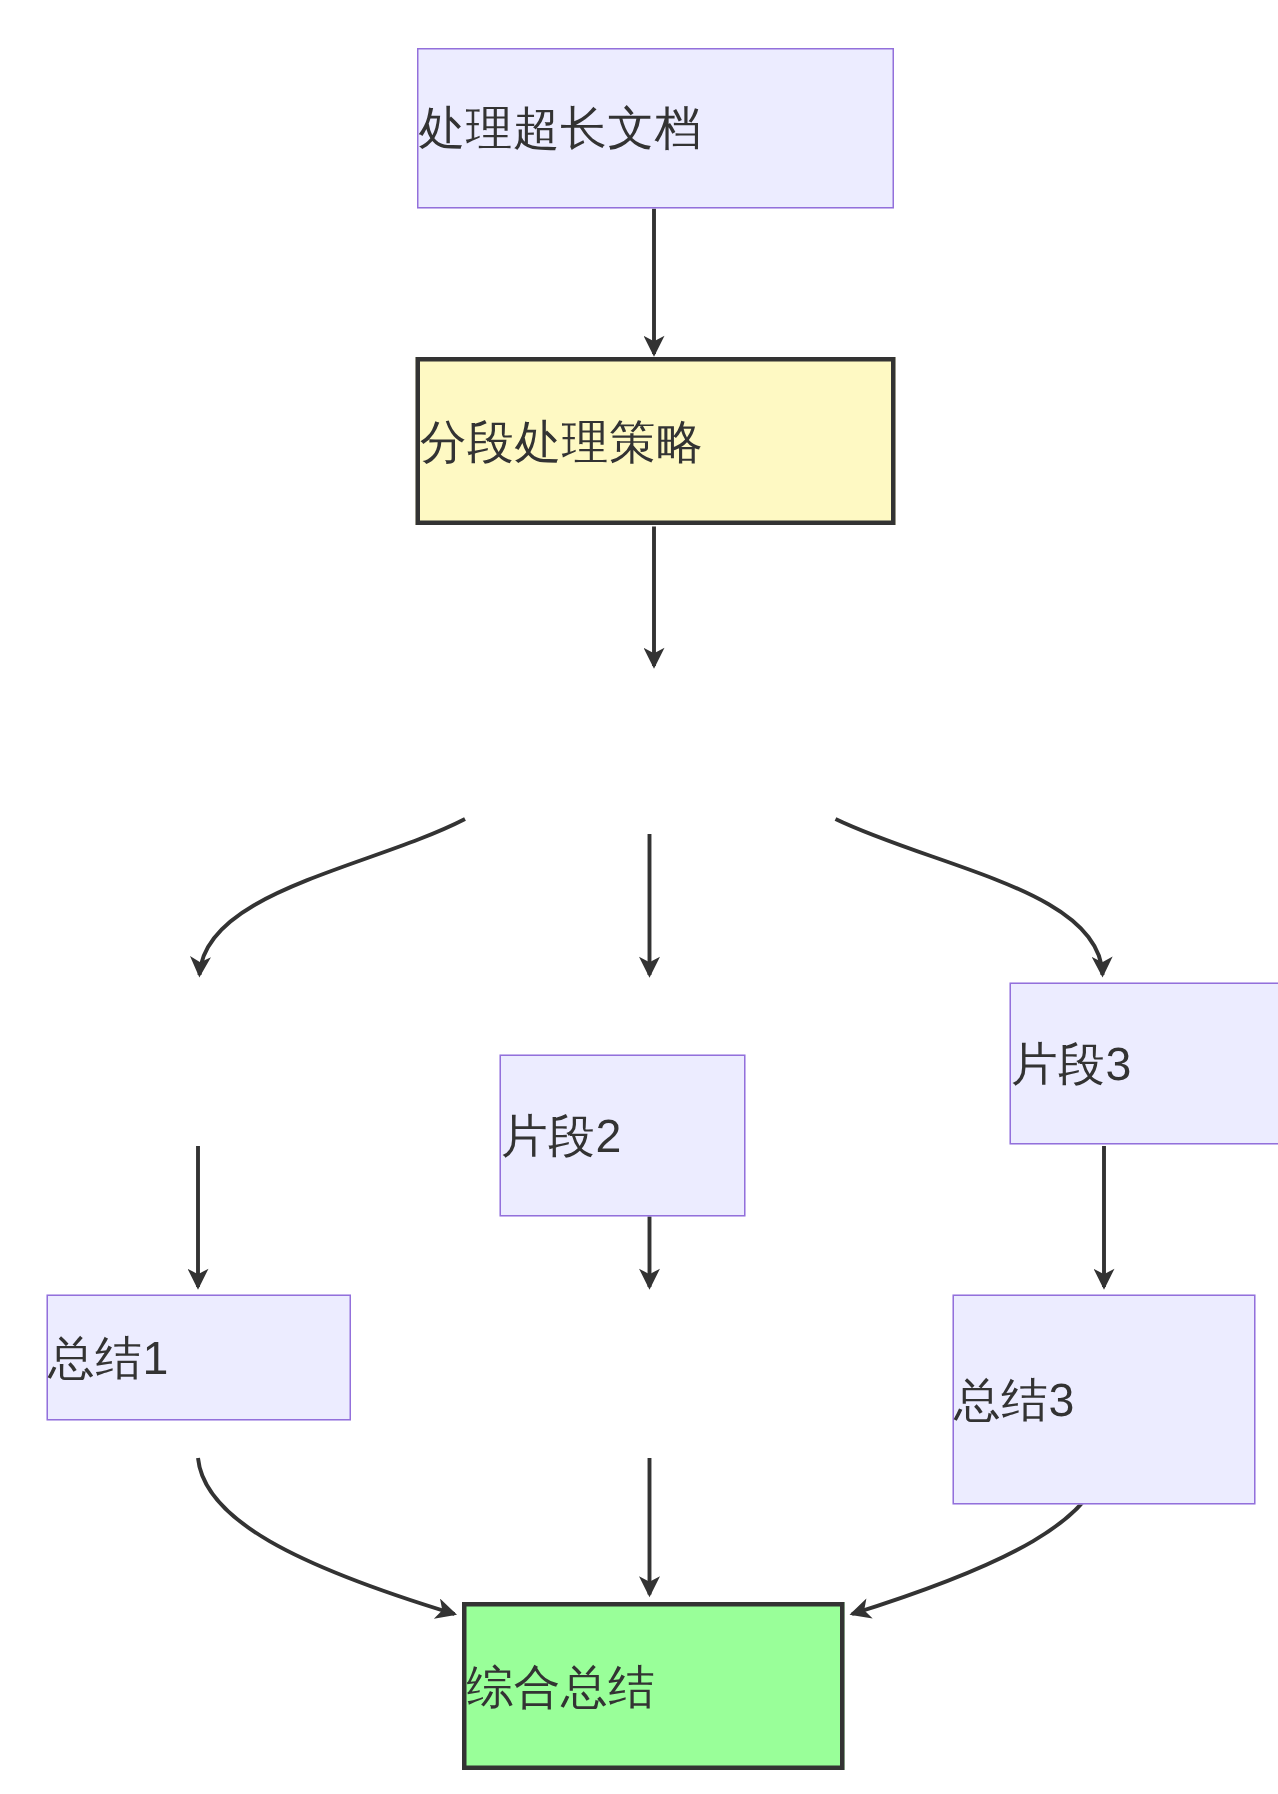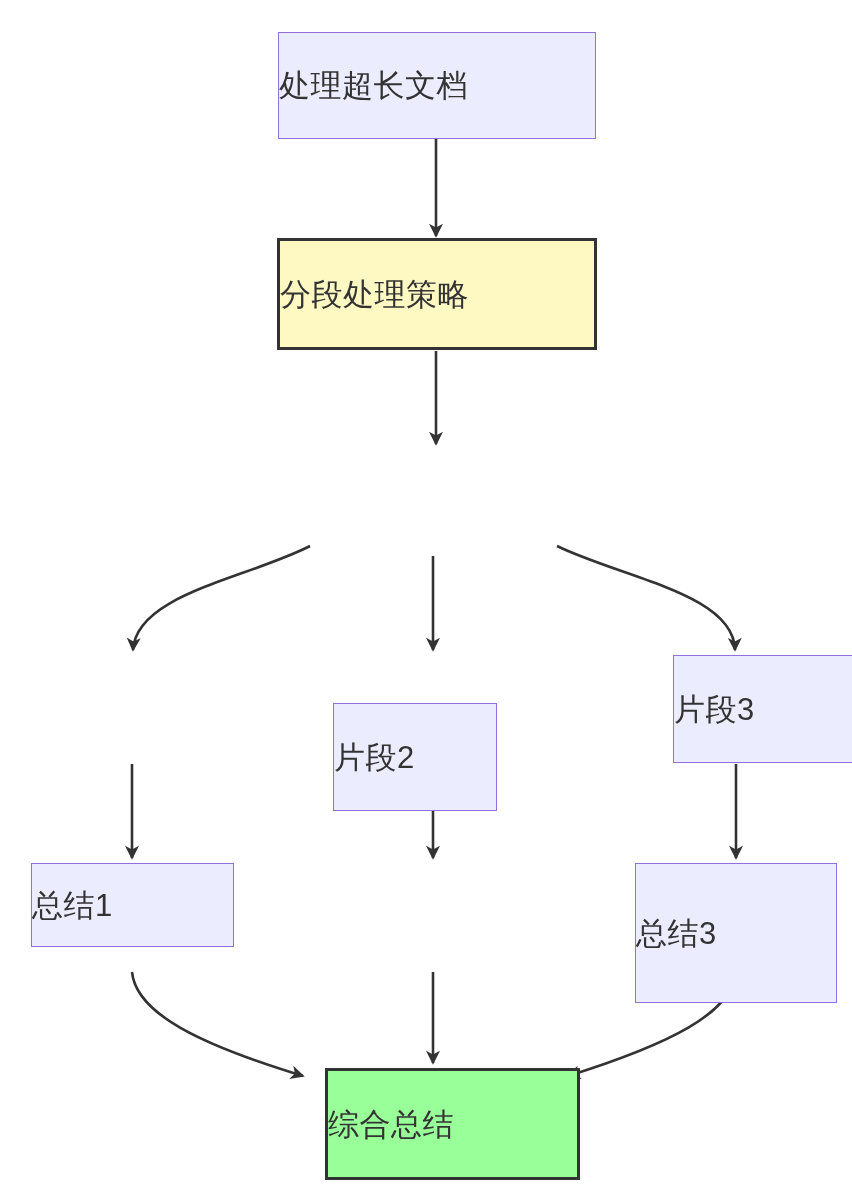--- a/index.html
+++ b/index.html
@@ -54,21 +54,21 @@
   
   .n-a { left: 278px; top:   32px; width: 318px; height: 107px; }
   .n-b { left: 277px; top:  238px; width: 320px; height: 112px; }
   .n-c { left: 309px; top:  447px; width: 248px; height: 110px; }
   .n-d { left:  31px; top:  655px; width: 203px; height: 108px; }
   .n-e { left: 333px; top:  655px; width: 164px; height: 108px; margin-top: 48px; }
   .n-f { left: 635px; top:  655px; width: 202px; height: 108px; margin-left: 38px; }
   .n-g { left:  31px; top:  863px; width: 203px; height: 84px; }
   .n-h { left: 333px; top:  863px; width: 200px; height: 108px; }
   .n-i { left: 635px; top:  863px; width: 202px; height: 140px; }
-  .n-j { left: 308px; top: 1068px; width: 255px; height: 112px; margin-left: 17px; }
+  .n-j { left: 308px; top: 1068px; width: 255px; height: 112px; }
 </style>
 </head>
 <body>
 
 <div class="canvas">
 
   <svg class="edges" viewBox="0 0 852 1196" xmlns="http://www.w3.org/2000/svg" aria-hidden="true">
     <defs>
       <marker id="arrow" viewBox="0 0 12 12" refX="10.5" refY="6" markerWidth="16" markerHeight="14" markerUnits="userSpaceOnUse" orient="auto">
         <path d="M0,0 L12,6 L0,12 L3.2,6 Z" fill="#333333"></path>

